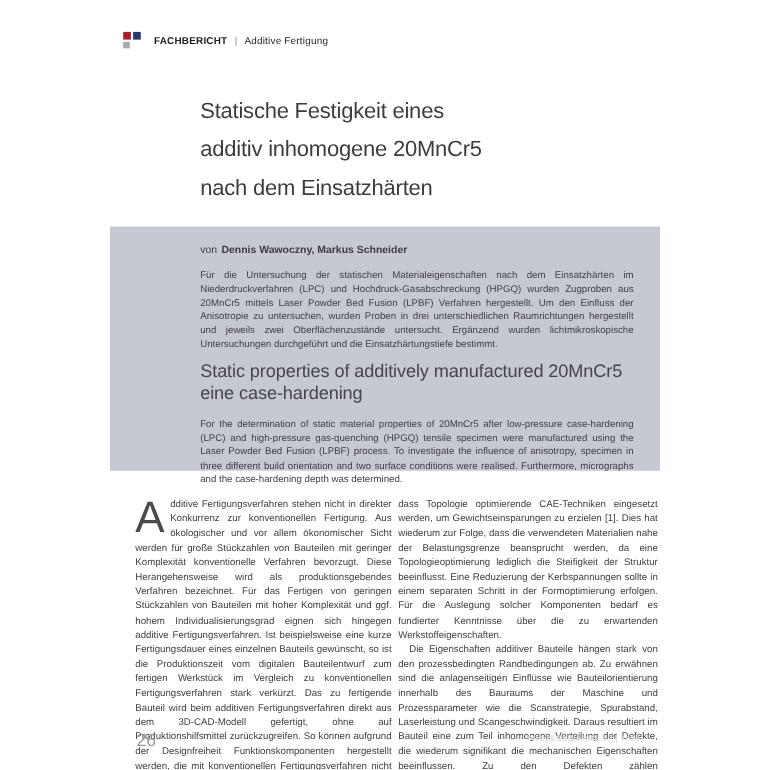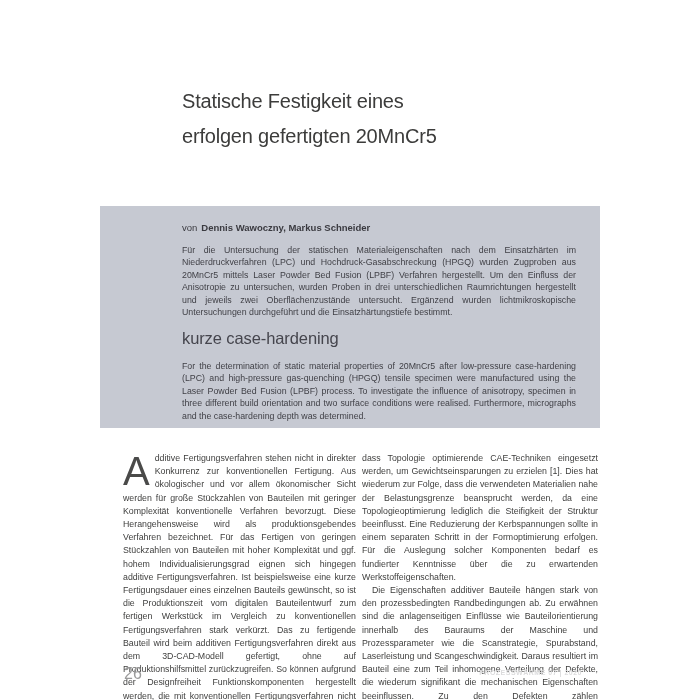--- a/index.html
+++ b/index.html
@@ -123,33 +123,48 @@
     font-weight: bold;
     letter-spacing: 0.5px;
     color: var(--footer-journal, #dcdcdd);
   }
 </style>
 </head>
 <body>
 
 <div class="page">
 
+  <div class="header">
+    <span class="logo">
+      <span class="sq red"></span>
+      <span class="sq blue"></span>
+      <span class="sq gray"></span>
+      <span class="sq empty"></span>
+    </span>
+    <span class="kicker-line">
+      <span class="kicker">FACHBERICHT</span>
+      <span class="sep">|</span>
+      <span class="category">Additive Fertigung</span>
+    </span>
+  </div>
 
   <h1 class="title-de">
     <span class="tline">Statische Festigkeit eines</span>
-    <span class="tline">erfolgen gefertigten 20MnCr5</span>
+    <span class="tline">additiv inhomogene 20MnCr5</span>
+    <span class="tline">nach dem Einsatzhärten</span>
   </h1>
 
   <section class="abstract-box">
     <p class="byline">
       <span class="byline-prefix">von</span><b>Dennis Wawoczny, Markus Schneider</b>
     </p>
     <p class="abs">Für die Untersuchung der statischen Materialeigenschaften nach dem Einsatzhärten im Niederdruckverfahren (LPC) und Hochdruck-Gasabschreckung (HPGQ) wurden Zugproben aus 20MnCr5 mittels Laser Powder Bed Fusion (LPBF) Verfahren hergestellt. Um den Einfluss der Anisotropie zu untersuchen, wurden Proben in drei unterschiedlichen Raumrichtungen hergestellt und jeweils zwei Oberflächenzustände untersucht. Ergänzend wurden lichtmikroskopische Untersuchungen durchgeführt und die Einsatzhärtungstiefe bestimmt.</p>
     <h2 class="title-en">
-      <span class="tline">kurze case-hardening</span>
+      <span class="tline">Static properties of additively manufactured 20MnCr5</span>
+      <span class="tline">eine case-hardening</span>
     </h2>
     <p class="abs">For the determination of static material properties of 20MnCr5 after low-pressure case-hardening (LPC) and high-pressure gas-quenching (HPGQ) tensile specimen were manufactured using the Laser Powder Bed Fusion (LPBF) process. To investigate the influence of anisotropy, specimen in three different build orientation and two surface conditions were realised. Furthermore, micrographs and the case-hardening depth was determined.</p>
   </section>
 
   <div class="col left">
     <p><span class="dropcap">A</span><span>dditive Fertigungsverfahren stehen nicht in direkter Konkurrenz zur konventionellen Fertigung. Aus ökologischer und vor allem ökonomischer Sicht werden für große Stückzahlen von Bauteilen mit geringer Komplexität konventionelle Verfahren bevorzugt. Diese Herangehensweise wird als produktionsgebendes Verfahren bezeichnet. Für das Fertigen von geringen Stückzahlen von Bauteilen mit hoher Komplexität und ggf. hohem Individualisierungsgrad eignen sich hingegen additive Fertigungsverfahren. Ist beispielsweise eine kurze Fertigungsdauer eines einzelnen Bauteils gewünscht, so ist die Produktionszeit vom digitalen Bauteilentwurf zum fertigen Werkstück im Vergleich zu konventionellen Fertigungsverfahren stark verkürzt. Das zu fertigende Bauteil wird beim additiven Fertigungsverfahren direkt aus dem 3D-CAD-Modell gefertigt, ohne auf Produktionshilfsmittel zurückzugreifen. So können aufgrund der Designfreiheit Funktionskomponenten hergestellt werden, die mit konventionellen Fertigungsverfahren nicht realisierbar sind. Dieser Aspekt führt oftmals dazu,</span></p>
   </div>
 
   <div class="col right">
     <p>dass Topologie optimierende CAE-Techniken eingesetzt werden, um Gewichtseinsparungen zu erzielen [1]. Dies hat wiederum zur Folge, dass die verwendeten Materialien nahe der Belastungsgrenze beansprucht werden, da eine Topologieoptimierung lediglich die Steifigkeit der Struktur beeinflusst. Eine Reduzierung der Kerbspannungen sollte in einem separaten Schritt in der Formoptimierung erfolgen. Für die Auslegung solcher Komponenten bedarf es fundierter Kenntnisse über die zu erwartenden Werkstoffeigenschaften.</p>

